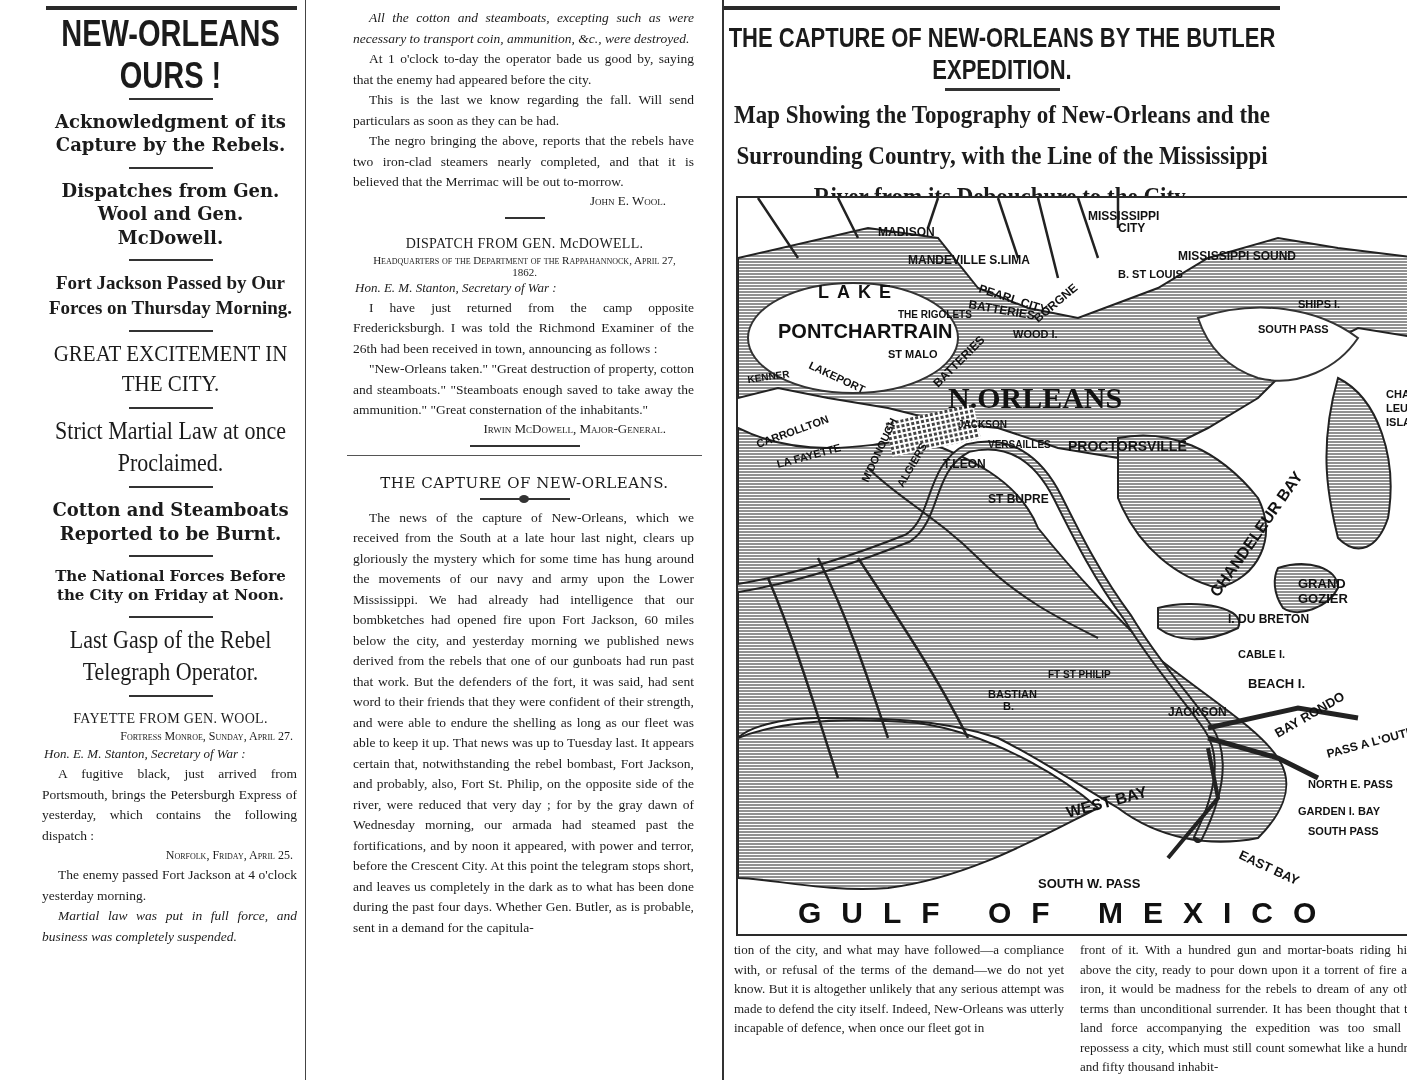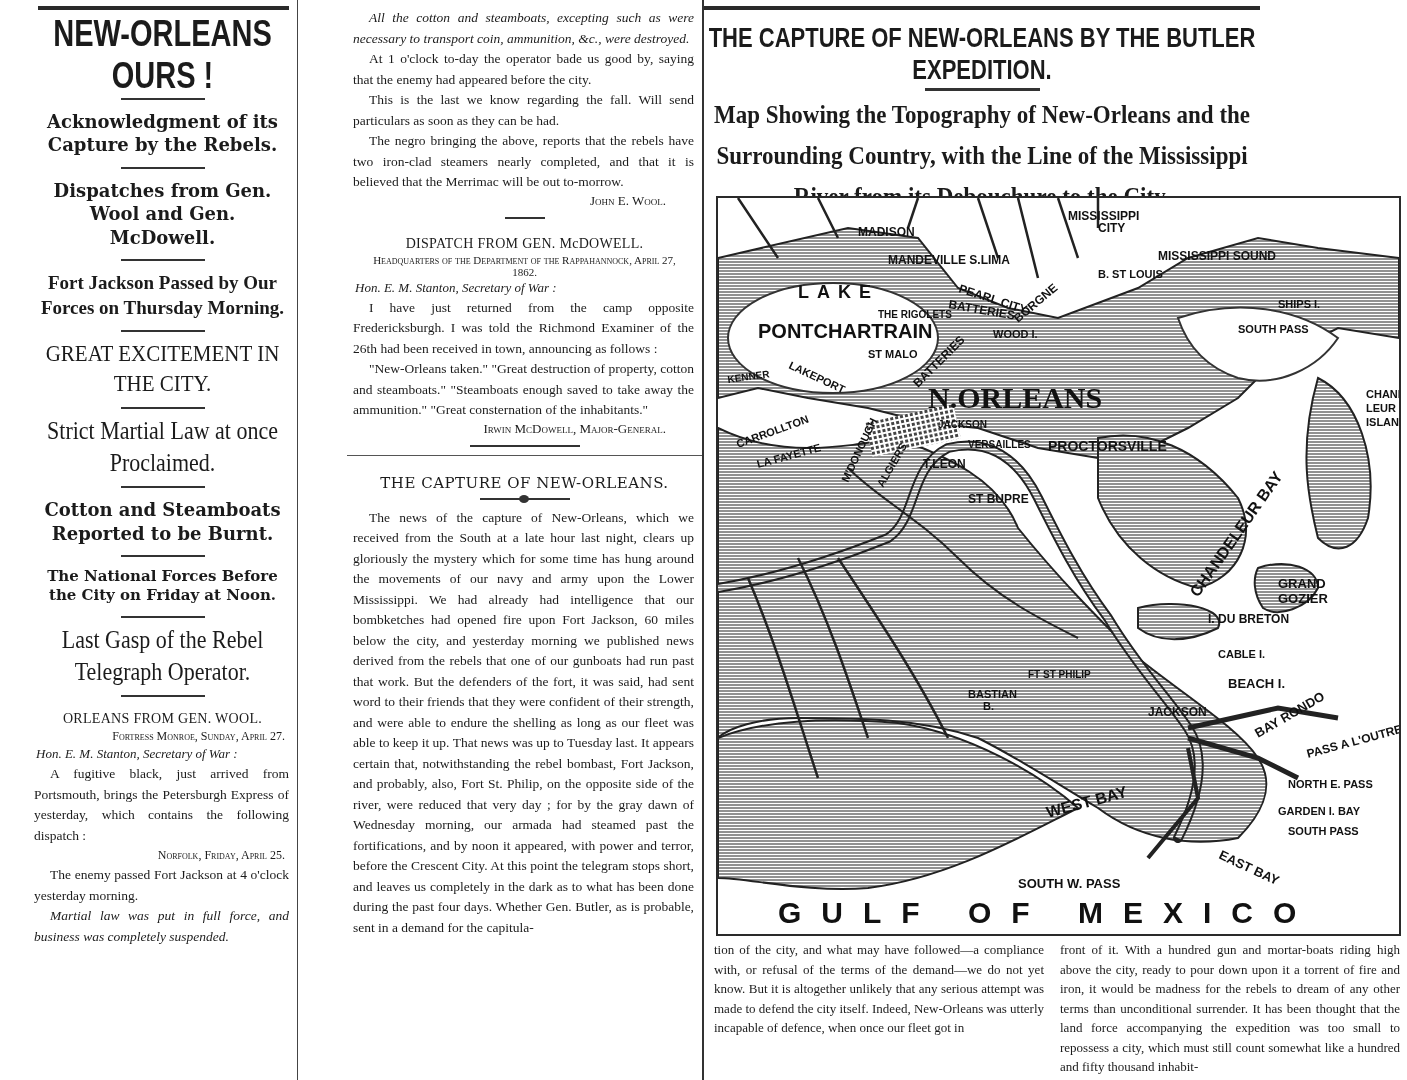--- a/index.html
+++ b/index.html
@@ -1,20 +1,20 @@
 <!DOCTYPE html>
 <html><head>
 <meta charset="utf-8">
 <style>
   html,body{margin:0;padding:0;background:#fff;}
   body{width:1407px;height:1080px;position:relative;overflow:hidden;color:#1b1b1b;font-family:"Liberation Serif","DejaVu Serif",serif;}
   .col{position:absolute;top:0;height:1080px;box-sizing:border-box;}
-  #col1{left:4px;width:294px;border-right:1px solid #444;padding-left:24px;}
+  #col1{left:12px;width:294px;border-right:1px solid #444;padding-left:24px;}
   #col2{left:347px;width:355px;}
-  #col3{left:702px;width:558px;border-left:2px solid #333;}
+  #col3{left:722px;width:558px;border-left:2px solid #333;}
   .topbar{height:4px;background:#2a2a2a;margin:6px 8px 0 10px;}
   .hl1{font-family:"Liberation Sans","DejaVu Sans",sans-serif;font-weight:bold;font-size:29px;text-align:center;margin:12px 0 8px;letter-spacing:0px;transform:scaleY(1.25);}
   .rule{width:84px;height:2px;background:#333;margin:10px auto;}
   .rule2{width:90px;height:2px;background:#333;margin:8px auto;}
   .hl{text-align:center;font-weight:bold;line-height:1.3;margin:6px 6px;}
   .h-ack{font-family:"DejaVu Serif",serif;font-size:18px;}
   .h-disp{font-family:"DejaVu Serif",serif;font-size:18px;}
   .h-fort{font-family:"Liberation Serif",serif;font-size:19px;}
   .h-great{font-family:"Liberation Serif",serif;font-weight:normal;font-size:21px;transform:scaleY(1.1);}
   .h-strict{font-family:"Liberation Serif",serif;font-weight:normal;font-size:22px;transform:scaleY(1.1);}
@@ -55,21 +55,21 @@
   <div class="rule"></div>
   <div class="hl h-strict">Strict Martial Law at once Proclaimed.</div>
   <div class="rule"></div>
   <div class="hl h-cotton">Cotton and Steamboats Reported to be Burnt.</div>
   <div class="rule"></div>
   <div class="hl h-nat">The National Forces Before the City on Friday at Noon.</div>
   <div class="rule"></div>
   <div class="hl h-last">Last Gasp of the Rebel Telegraph Operator.</div>
   <div class="rule"></div>
 
-  <div class="sec">ORLEANS FROM GEN. WOOL.</div>
+  <div class="sec">FAYETTE FROM GEN. WOOL.</div>
   <div class="dateline">Fortress Monroe, Sunday, April 27.</div>
   <div class="salut">Hon. E. M. Stanton, Secretary of War :</div>
   <p class="p">A fugitive black, just arrived from Portsmouth, brings the Petersburgh Express of yesterday, which contains the following dispatch :</p>
   <div class="dateline">Norfolk, Friday, April 25.</div>
   <p class="p">The enemy passed Fort Jackson at 4 o'clock yesterday morning.</p>
   <p class="p it">Martial law was put in full force, and business was completely suspended.</p>
 </div>
 
 <div class="col" id="col2">
   <div style="height:8px"></div>

